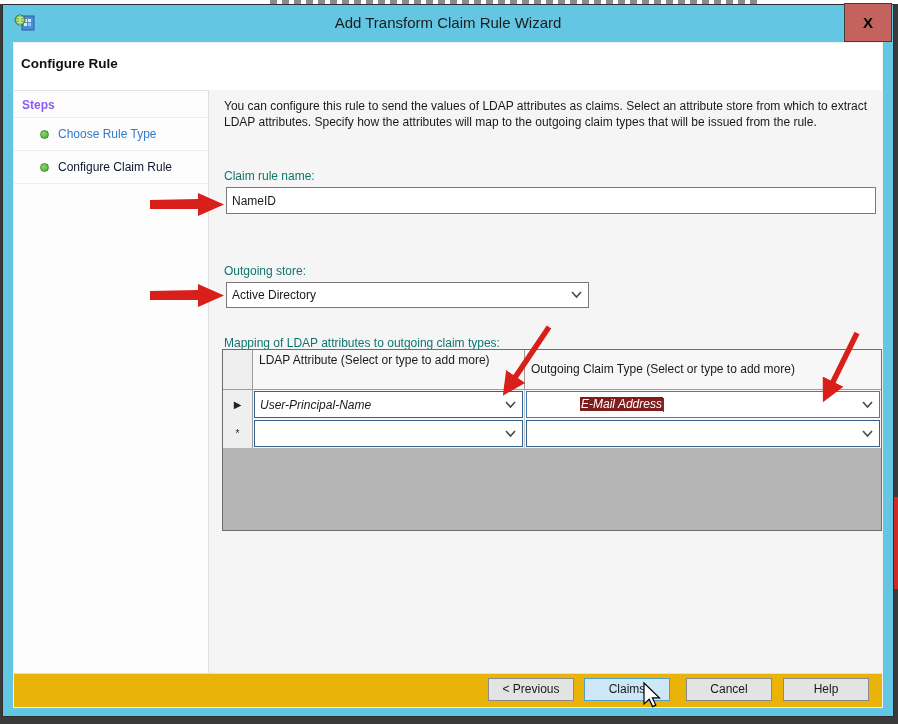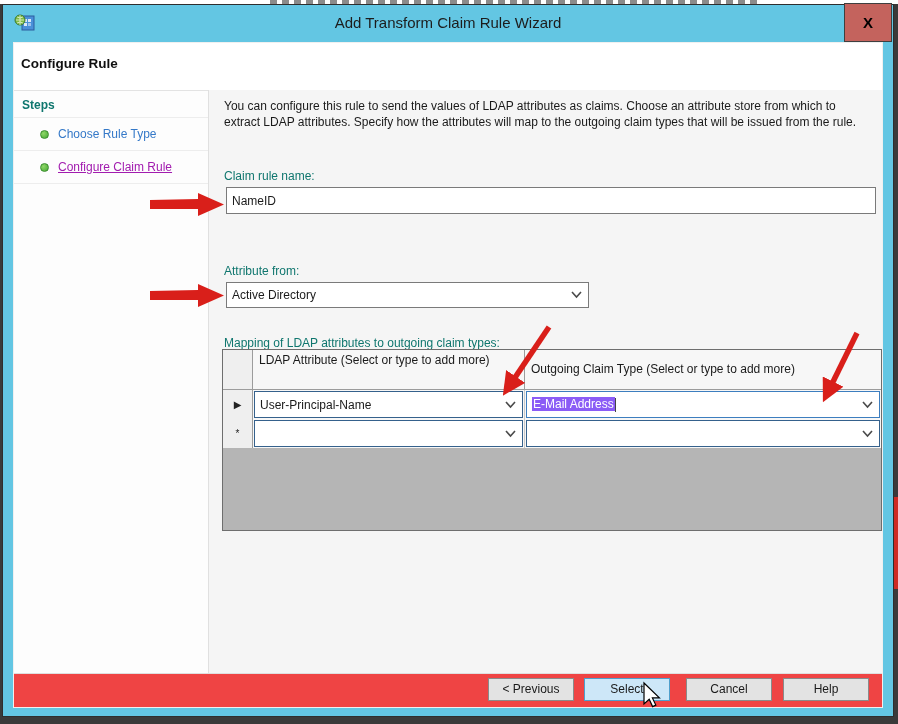--- a/index.html
+++ b/index.html
@@ -25,28 +25,28 @@
 
   .client { position:absolute; left:10px; top:37px; width:870px; height:666px;
     background:#ffffff; border:1px solid #f0f0f0; }
 
   .page-heading { position:absolute; left:7px; top:13px; font-size:13.5px; font-weight:bold; color:#101010; }
 
   
   .steps { position:absolute; left:0; top:47px; width:194px; bottom:34px;
     border-top:1px solid #e3e3e3; background:#fdfdfd; }
   .steps-header { height:27px; padding:7px 0 0 8px; font-size:12px; font-weight:bold;
-    color:#0f766e; border-bottom:1px solid #ededed; }
+    color:#8b5cf6; border-bottom:1px solid #ededed; }
   .step-item { height:33px; display:flex; align-items:center; gap:9px; padding-left:26px;
     border-bottom:1px solid #ededed; font-size:12px; cursor:pointer; }
   .step-dot { width:9px; height:9px; border-radius:50%；flex:none;
     border-radius:50%; background:radial-gradient(circle at 35% 35%, #8fd768, #44a832);
     border:1px solid #3c8e2f; flex:none; }
   .step-item:nth-of-type(2) .step-label { color:#3579c8; }
-  .step-item:nth-of-type(3) .step-label { color:#a21caf;text-decoration:underline; }
+  .step-item:nth-of-type(3) .step-label { color:#0f172a; }
 
   .v-divider { position:absolute; left:194px; top:47px; bottom:34px; width:1px; background:#e0e0e0; }
   .content-pane { position:absolute; left:195px; right:0; top:47px; bottom:34px; background:#f5f5f5; }
 
   
   .desc { position:absolute; left:210px; top:55px; width:645px; font-size:12px;
     line-height:16px; color:#1a1a1a; }
   .lbl { position:absolute; font-size:12px; color:#0f766e; }
   .lbl-claim { left:210px; top:126px; }
   .lbl-template { left:210px; top:188px; }
@@ -67,32 +67,32 @@
   .map-table { position:absolute; left:208px; top:306px; width:660px; height:182px;
     border:1px solid #6e6e6e; background:#b5b5b5; }
   .t-row { display:flex; }
   .t-head { height:40px; background:#f7f7f7; border-bottom:1px solid #9c9c9c; }
   .sel-cell { width:30px; flex:none; background:#efefef; border-right:1px solid #9c9c9c;
     display:flex; align-items:center; justify-content:center; font-size:11px; color:#222; }
   .hc { font-size:12px; color:#1a1a1a; padding:3px 6px; line-height:15px; }
   .hc1 { width:272px; flex:none; border-right:1px solid #9c9c9c; }
   .hc2 { flex:1; display:flex; align-items:center; }
   .d-row { height:29px; background:#f7f7f7; }
-  .cell { position:relative; background:#f7f7f7; }
+  .cell { position:relative; background:#f7f7f7;font-style:italic; }
   .c1 { width:272px; flex:none; border-right:1px solid #c9c9c9; }
   .c2 { flex:1; }
   .cell-combo { position:absolute; inset:1px; background:#fff; border:1px solid #35618c;
     display:flex; align-items:center; cursor:pointer; }
   .cell-combo.focused { border-color:#3d7ebf; }
-  .sel-hl { background:#8b5cf6; color:#fff; padding:0 1px; }
+  .sel-hl { background:#7f1d1d; color:#fff; padding:0 1px;margin-left:48px; }
   .caret { display:inline-block; width:1px; height:14px; background:#444; vertical-align:middle; }
   .row-marker { font-size:10px; }
 
   
-  .footer { position:absolute; left:0; right:0; bottom:0; height:34px; background:#ef4444;
+  .footer { position:absolute; left:0; right:0; bottom:0; height:34px; background:#eab308;
     border-top:1px solid #dfdfdf; }
   .btn { position:absolute; top:4px; width:86px; height:23px; background:#e3e3e3;
     border:1px solid #8a8a8a; font-size:12px; color:#1a1a1a; text-align:center;
     line-height:21px; cursor:pointer; font-family:"Liberation Sans", sans-serif; }
   .btn-prev { left:474px; }
   .btn-finish { left:570px; background:#cde7f8; border-color:#4e9fcc; }
   .btn-cancel { left:672px; }
   .btn-help { left:769px; }
 
   .overlay { position:absolute; left:0; top:0; width:898px; height:724px; pointer-events:none; z-index:50; }
@@ -131,27 +131,27 @@
       <div class="step-item">
         <span class="step-dot"></span>
         <span class="step-label">Choose Rule Type</span>
       </div>
       <div class="step-item">
         <span class="step-dot"></span>
         <span class="step-label">Configure Claim Rule</span>
       </div>
     </div>
 
-    <div class="desc">You can configure this rule to send the values of LDAP attributes as claims. Choose an attribute store from which to extract LDAP attributes. Specify how the attributes will map to the outgoing claim types that will be issued from the rule.</div>
+    <div class="desc">You can configure this rule to send the values of LDAP attributes as claims. Select an attribute store from which to extract LDAP attributes. Specify how the attributes will map to the outgoing claim types that will be issued from the rule.</div>
 
     <div class="lbl lbl-claim">Claim rule name:</div>
     <input class="text-input" type="text" value="NameID" style="">
 
 
-    <div class="lbl lbl-store">Attribute from:</div>
+    <div class="lbl lbl-store">Outgoing store:</div>
     <div class="combo combo-store">
       <span class="combo-text">Active Directory</span>
       <svg class="chev" viewBox="0 0 11 8">
         <polyline points="1,1 5.5,6 10,1" stroke="#4a4a4a" stroke-width="1.6" fill="none"></polyline>
       </svg>
     </div>
 
     <div class="lbl lbl-mapping">Mapping of LDAP attributes to outgoing claim types:</div>
 
     <div class="map-table">
@@ -201,21 +201,21 @@
             <svg class="chev" viewBox="0 0 11 8">
               <polyline points="1,1 5.5,6 10,1" stroke="#4a4a4a" stroke-width="1.6" fill="none"></polyline>
             </svg>
           </div>
         </div>
       </div>
     </div>
 
     <div class="footer">
       <button class="btn btn-prev">&lt; Previous</button>
-      <button class="btn btn-finish">Select</button>
+      <button class="btn btn-finish">Claims</button>
       <button class="btn btn-cancel">Cancel</button>
       <button class="btn btn-help">Help</button>
     </div>
   </div>
 </div>
 
 <svg class="overlay" viewBox="0 0 898 724">
   <defs>
     <marker id="ah" viewBox="0 0 10 10" refX="6" refY="5" markerWidth="4.2" markerHeight="4.2" orient="auto" markerUnits="strokeWidth">
       <path d="M0,0 L10,5 L0,10 z" fill="#d91f1a"></path>

